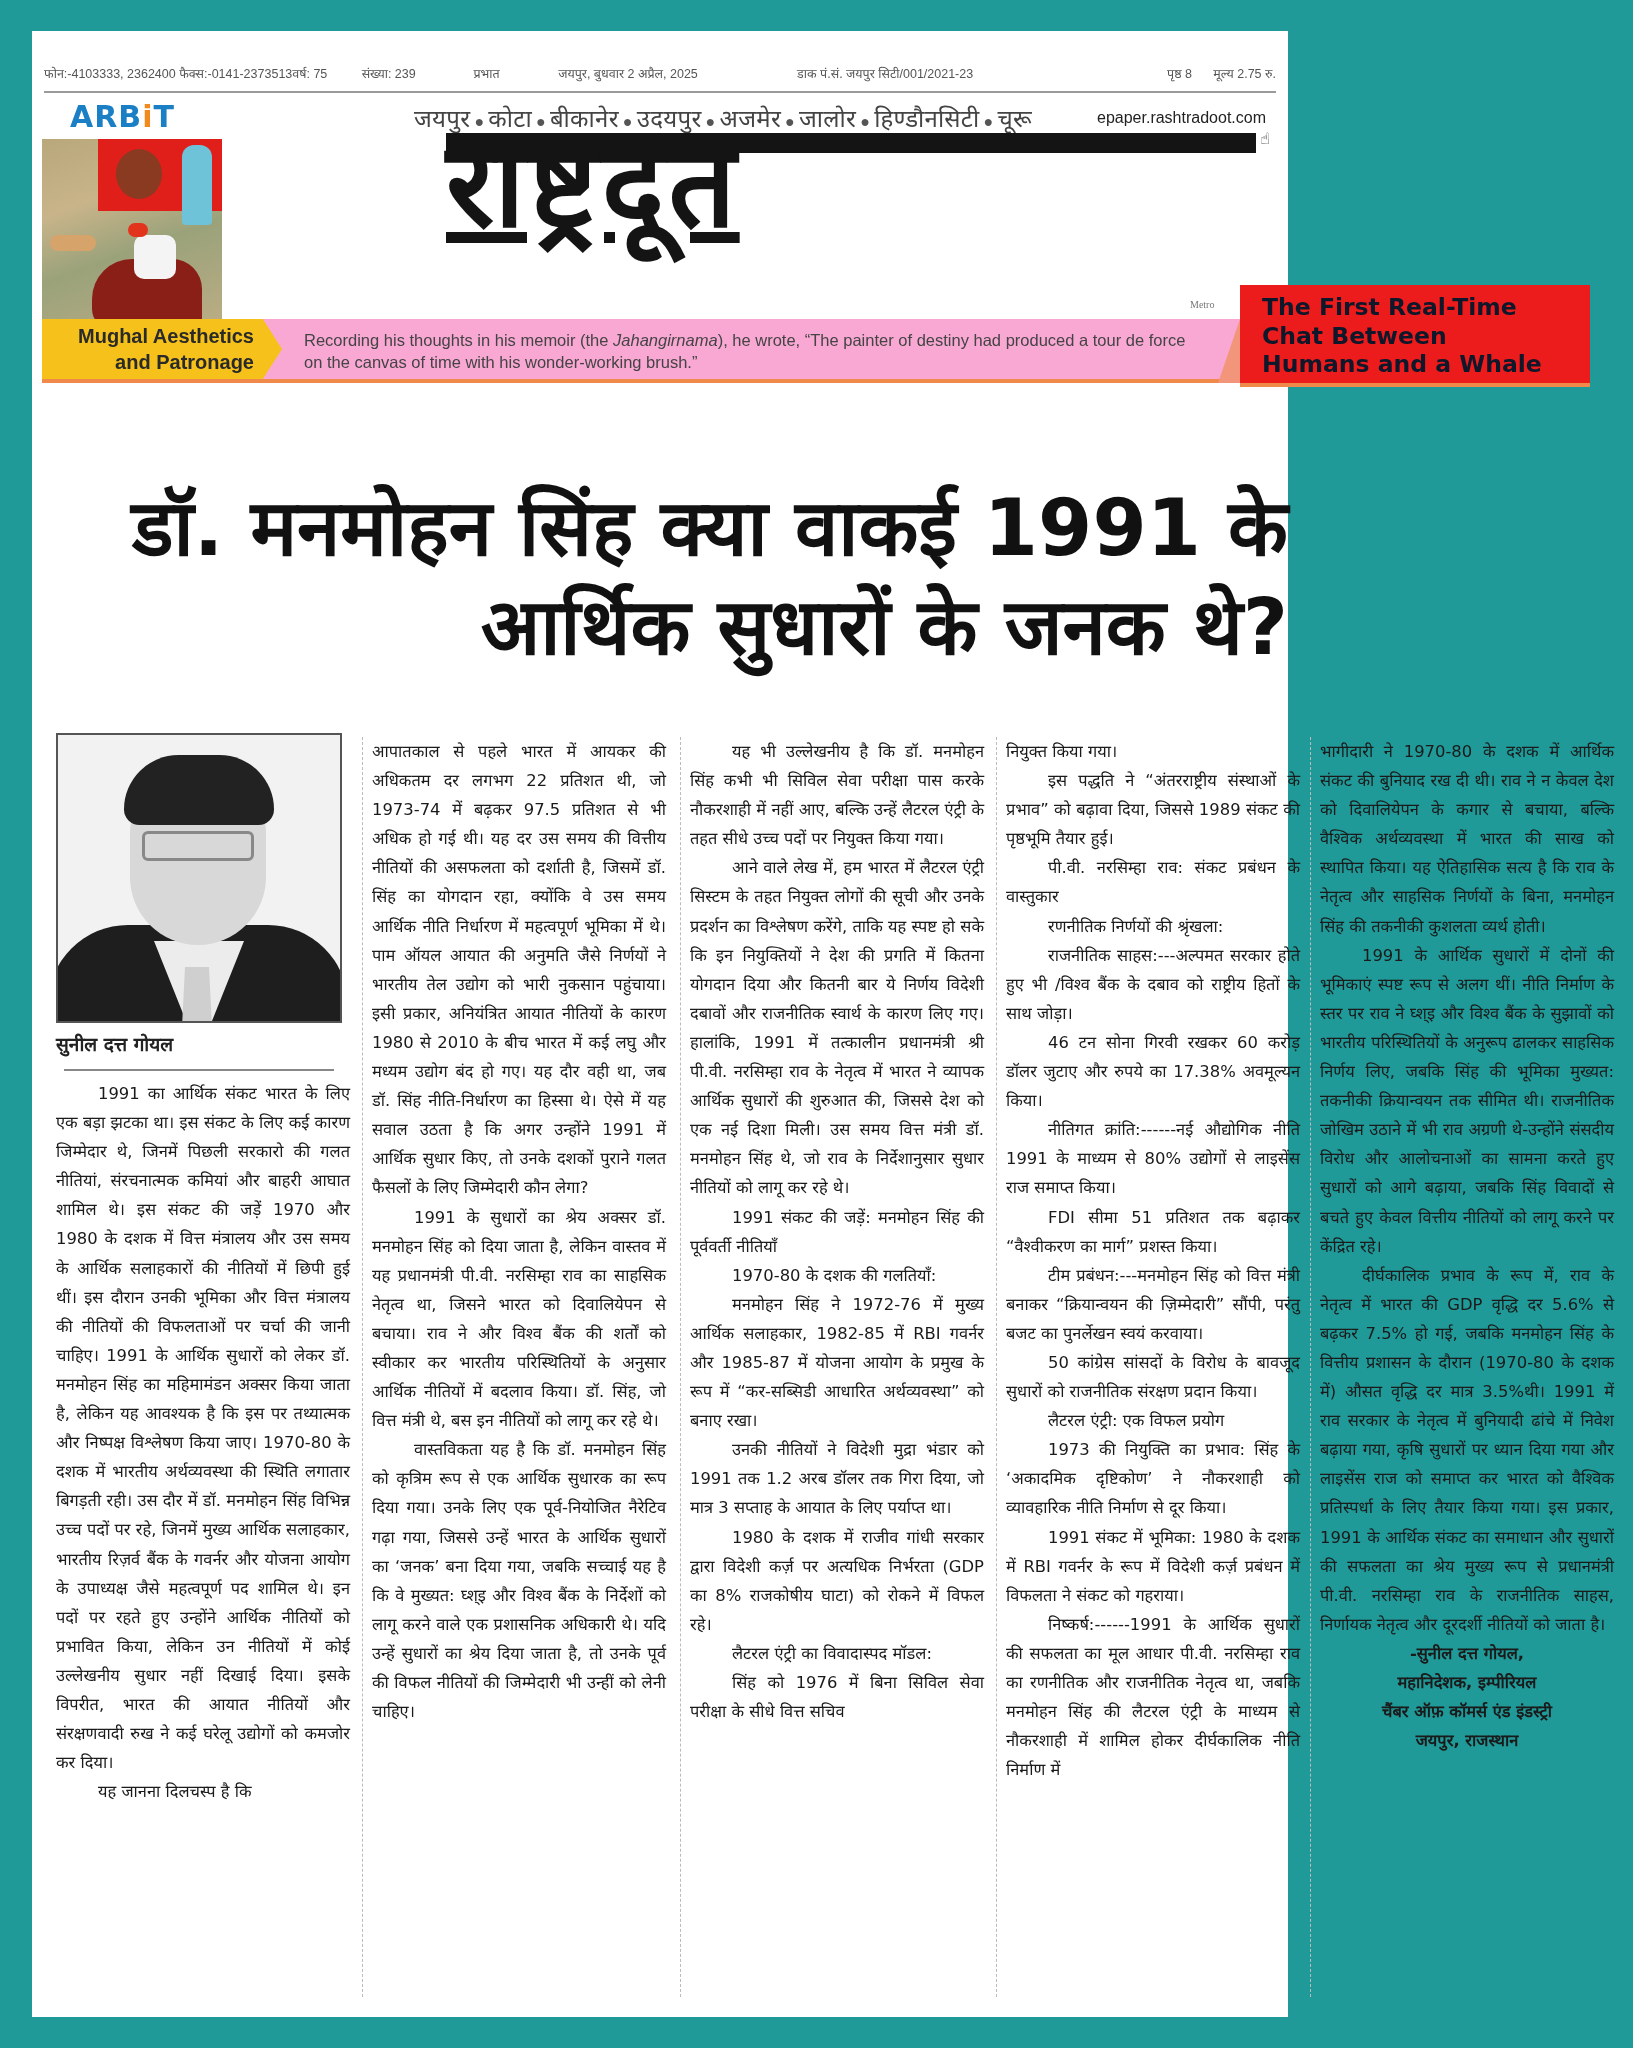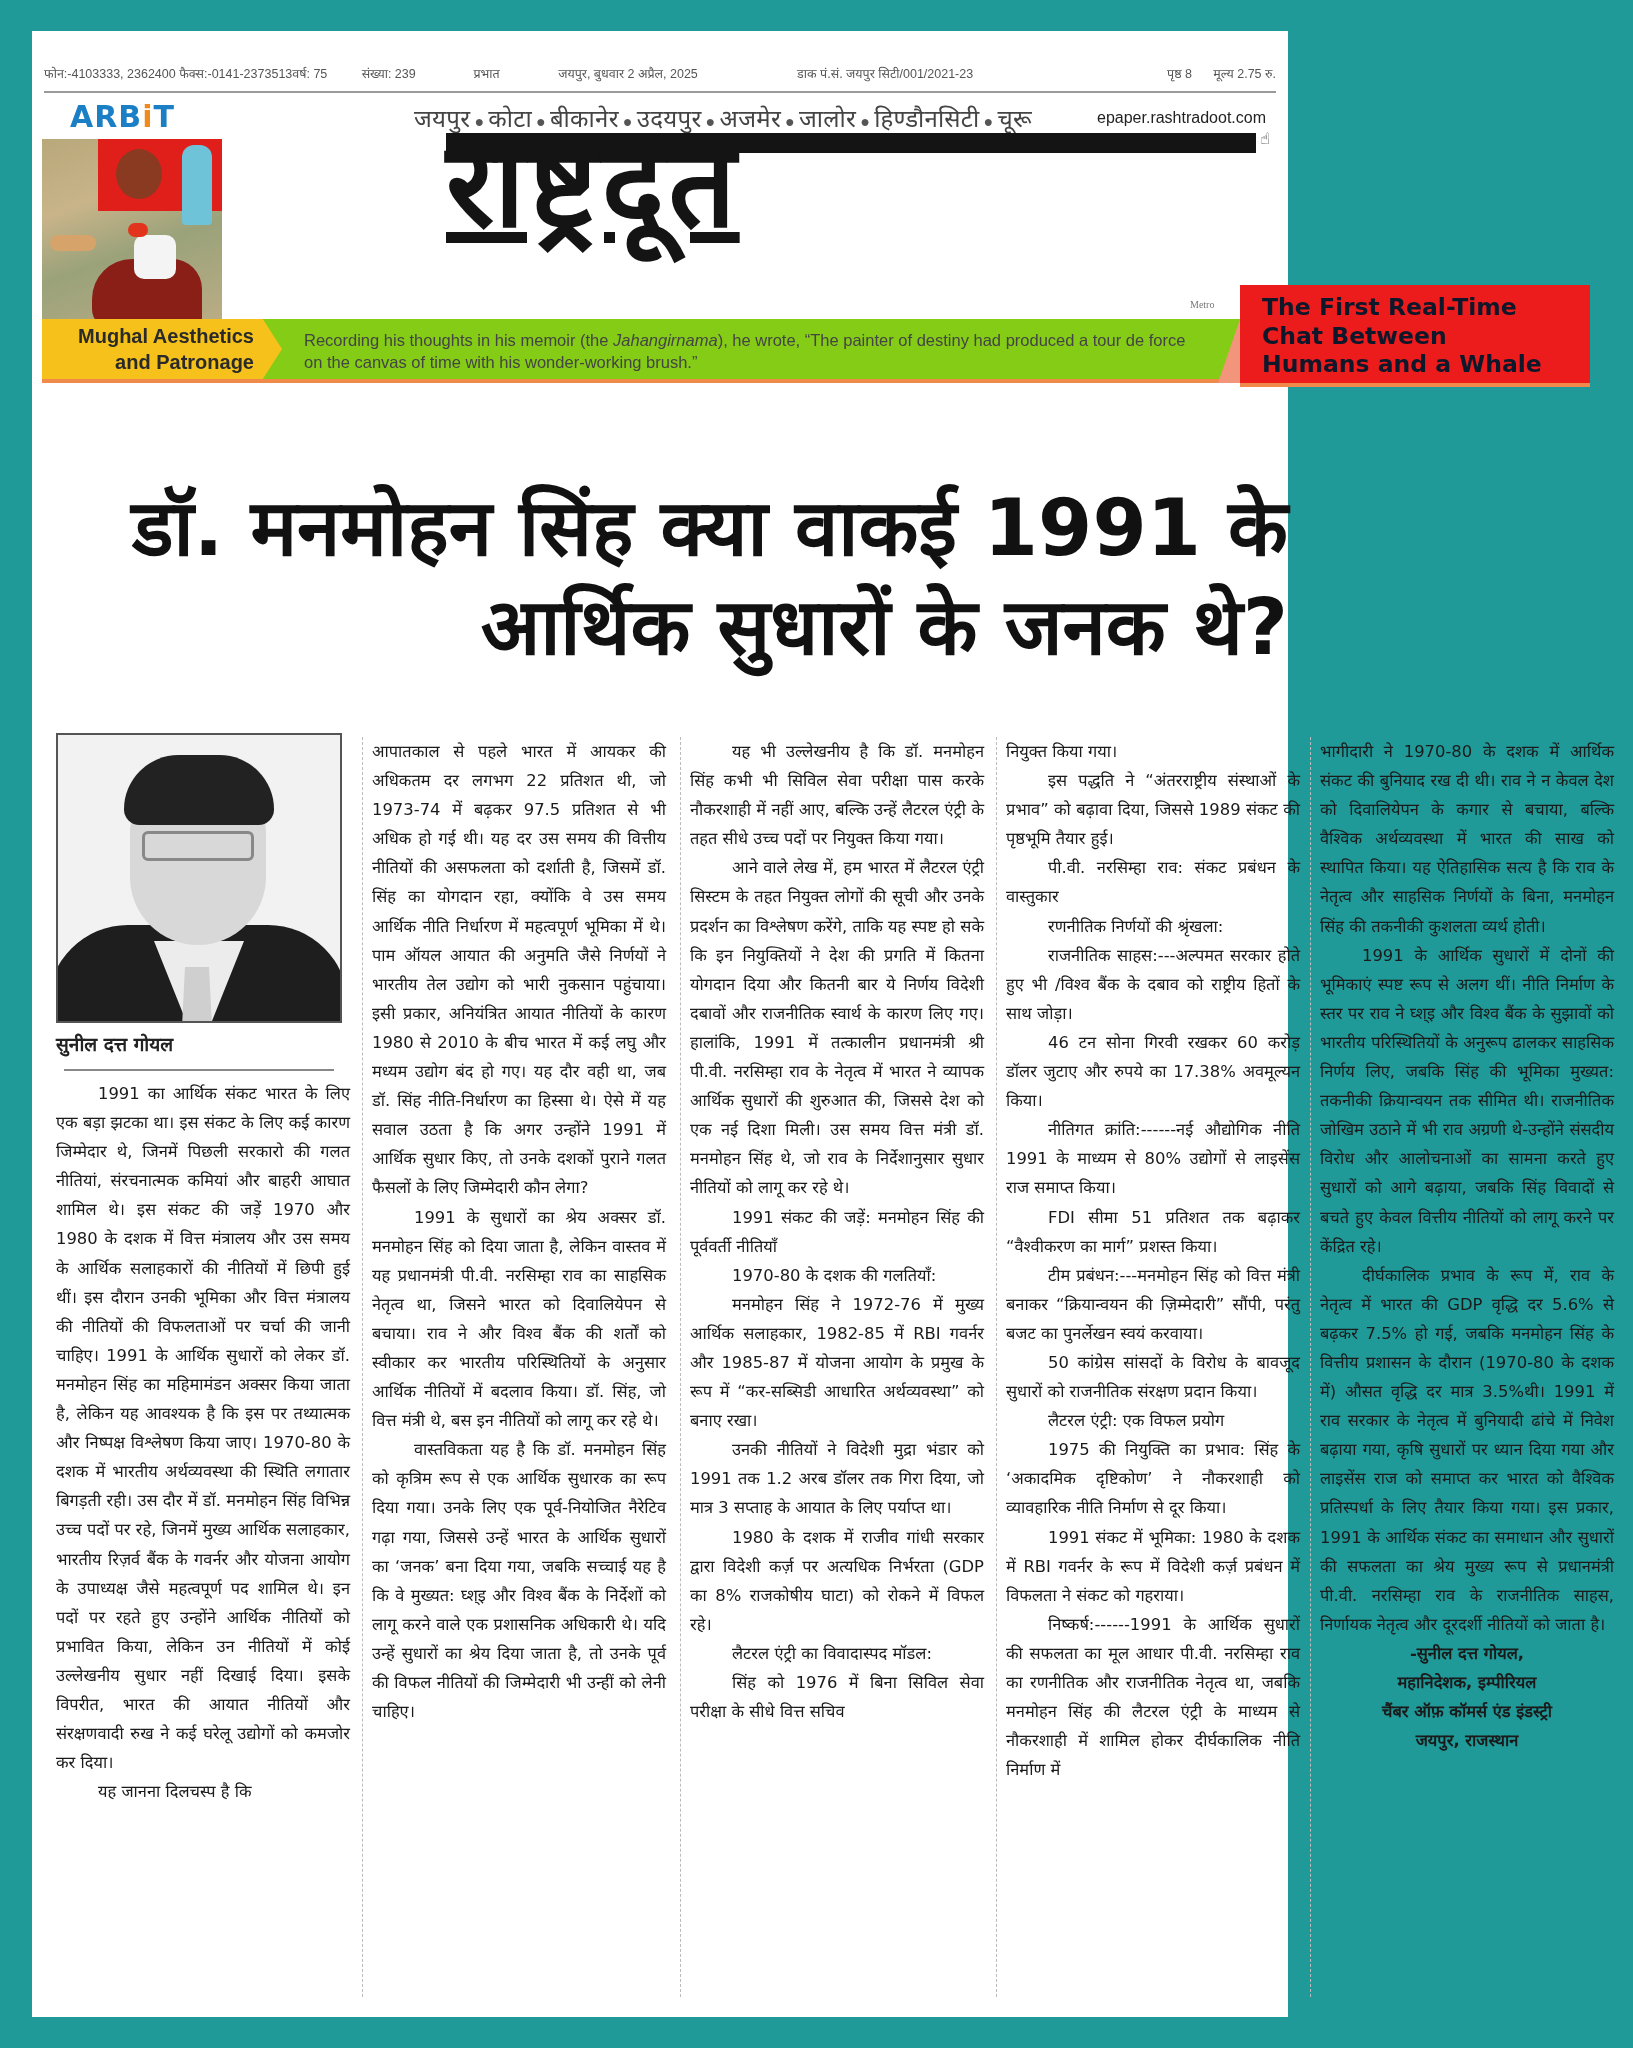--- a/index.html
+++ b/index.html
@@ -62,21 +62,21 @@
     color: #141414; line-height: 1.1; letter-spacing: 4px; text-decoration: underline;
   }
   .metro { position: absolute; left: 1158px; top: 206px; font-family: "Liberation Serif", serif; font-size: 10px; color: #777; }
   .title-english {
     position: absolute; left: 630px; top: 228px;
     font-family: "Liberation Serif", serif; font-weight: bold; font-size: 42px; color: #8a8a8a;
   }
   
   .promo {
     position: absolute; left: 10px; top: 288px; width: 1202px; height: 60px;
-    background: #84cc16; border-bottom: 4px solid #f08a4a;
+    background: #f9a8d4; border-bottom: 4px solid #f08a4a;
   }
   .promo-tag {
     position: absolute; left: 0; top: 0; width: 240px; height: 60px;
     background: #f5c11a; clip-path: polygon(0 0, 92% 0, 100% 50%, 92% 100%, 0 100%);
     text-align: right; box-sizing: border-box; padding: 5px 28px 0 0;
     font-family: "Liberation Sans", sans-serif; font-weight: bold; font-size: 20px; line-height: 1.28; color: #2a2a2a;
   }
   .promo-text {
     position: absolute; left: 262px; top: 10px; width: 900px;
     font-family: "Liberation Sans", sans-serif; font-size: 16.5px; line-height: 1.35; color: #444;
@@ -228,21 +228,21 @@
         <p>इस पद्धति ने “अंतरराष्ट्रीय संस्थाओं के प्रभाव” को बढ़ावा दिया, जिससे 1989 संकट की पृष्ठभूमि तैयार हुई।</p>
         <p>पी.वी. नरसिम्हा राव: संकट प्रबंधन के वास्तुकार</p>
         <p>रणनीतिक निर्णयों की श्रृंखला:</p>
         <p>राजनीतिक साहस:---अल्पमत सरकार होते हुए भी /विश्व बैंक के दबाव को राष्ट्रीय हितों के साथ जोड़ा।</p>
         <p>46 टन सोना गिरवी रखकर 60 करोड़ डॉलर जुटाए और रुपये का 17.38% अवमूल्यन किया।</p>
         <p>नीतिगत क्रांति:------नई औद्योगिक नीति 1991 के माध्यम से 80% उद्योगों से लाइसेंस राज समाप्त किया।</p>
         <p>FDI सीमा 51 प्रतिशत तक बढ़ाकर “वैश्वीकरण का मार्ग” प्रशस्त किया।</p>
         <p>टीम प्रबंधन:---मनमोहन सिंह को वित्त मंत्री बनाकर “क्रियान्वयन की ज़िम्मेदारी” सौंपी, परंतु बजट का पुनर्लेखन स्वयं करवाया।</p>
         <p>50 कांग्रेस सांसदों के विरोध के बावजूद सुधारों को राजनीतिक संरक्षण प्रदान किया।</p>
         <p>लैटरल एंट्री: एक विफल प्रयोग</p>
-        <p>1975 की नियुक्ति का प्रभाव: सिंह के ‘अकादमिक दृष्टिकोण’ ने नौकरशाही को व्यावहारिक नीति निर्माण से दूर किया।</p>
+        <p>1973 की नियुक्ति का प्रभाव: सिंह के ‘अकादमिक दृष्टिकोण’ ने नौकरशाही को व्यावहारिक नीति निर्माण से दूर किया।</p>
         <p>1991 संकट में भूमिका: 1980 के दशक में RBI गवर्नर के रूप में विदेशी कर्ज़ प्रबंधन में विफलता ने संकट को गहराया।</p>
         <p>निष्कर्ष:------1991 के आर्थिक सुधारों की सफलता का मूल आधार पी.वी. नरसिम्हा राव का रणनीतिक और राजनीतिक नेतृत्व था, जबकि मनमोहन सिंह की लैटरल एंट्री के माध्यम से नौकरशाही में शामिल होकर दीर्घकालिक नीति निर्माण में</p>
       </div>
     <div class="col col5">
     <p class="noindent">भागीदारी ने 1970-80 के दशक में आर्थिक संकट की बुनियाद रख दी थी। राव ने न केवल देश को दिवालियेपन के कगार से बचाया, बल्कि वैश्विक अर्थव्यवस्था में भारत की साख को स्थापित किया। यह ऐतिहासिक सत्य है कि राव के नेतृत्व और साहसिक निर्णयों के बिना, मनमोहन सिंह की तकनीकी कुशलता व्यर्थ होती।</p>
         <p>1991 के आर्थिक सुधारों में दोनों की भूमिकाएं स्पष्ट रूप से अलग थीं। नीति निर्माण के स्तर पर राव ने घ्श्इ और विश्व बैंक के सुझावों को भारतीय परिस्थितियों के अनुरूप ढालकर साहसिक निर्णय लिए, जबकि सिंह की भूमिका मुख्यत: तकनीकी क्रियान्वयन तक सीमित थी। राजनीतिक जोखिम उठाने में भी राव अग्रणी थे-उन्होंने संसदीय विरोध और आलोचनाओं का सामना करते हुए सुधारों को आगे बढ़ाया, जबकि सिंह विवादों से बचते हुए केवल वित्तीय नीतियों को लागू करने पर केंद्रित रहे।</p>
         <p>दीर्घकालिक प्रभाव के रूप में, राव के नेतृत्व में भारत की GDP वृद्धि दर 5.6% से बढ़कर 7.5% हो गई, जबकि मनमोहन सिंह के वित्तीय प्रशासन के दौरान (1970-80 के दशक में) औसत वृद्धि दर मात्र 3.5%थी। 1991 में राव सरकार के नेतृत्व में बुनियादी ढांचे में निवेश बढ़ाया गया, कृषि सुधारों पर ध्यान दिया गया और लाइसेंस राज को समाप्त कर भारत को वैश्विक प्रतिस्पर्धा के लिए तैयार किया गया। इस प्रकार, 1991 के आर्थिक संकट का समाधान और सुधारों की सफलता का श्रेय मुख्य रूप से प्रधानमंत्री पी.वी. नरसिम्हा राव के राजनीतिक साहस, निर्णायक नेतृत्व और दूरदर्शी नीतियों को जाता है।</p>
         <p class="sign">-सुनील दत्त गोयल,</p>
         <p class="sign">महानिदेशक, इम्पीरियल</p>
         <p class="sign">चैंबर ऑफ़ कॉमर्स एंड इंडस्ट्री</p>

